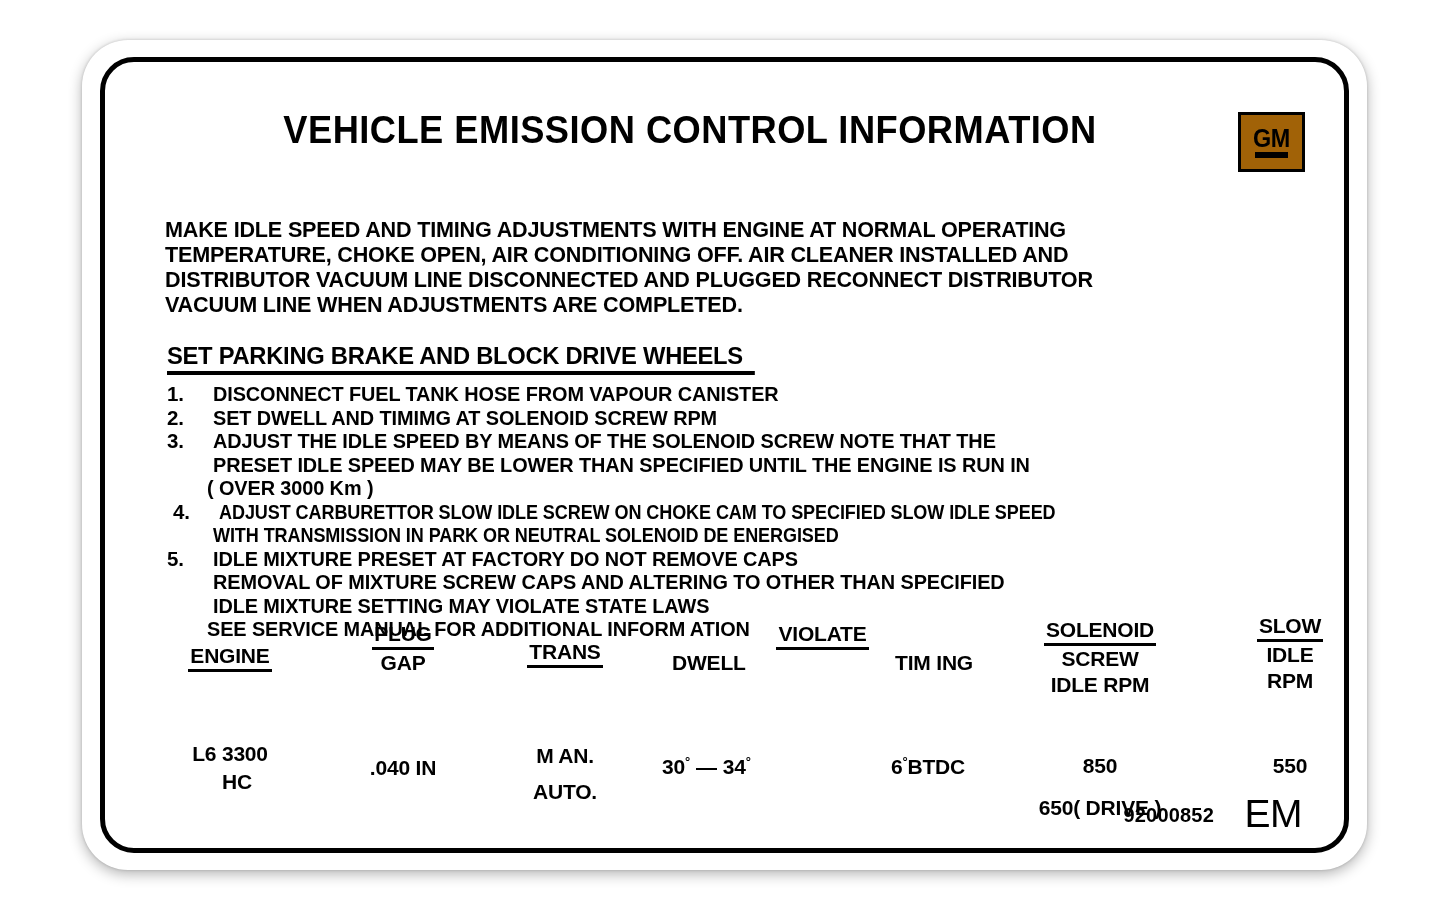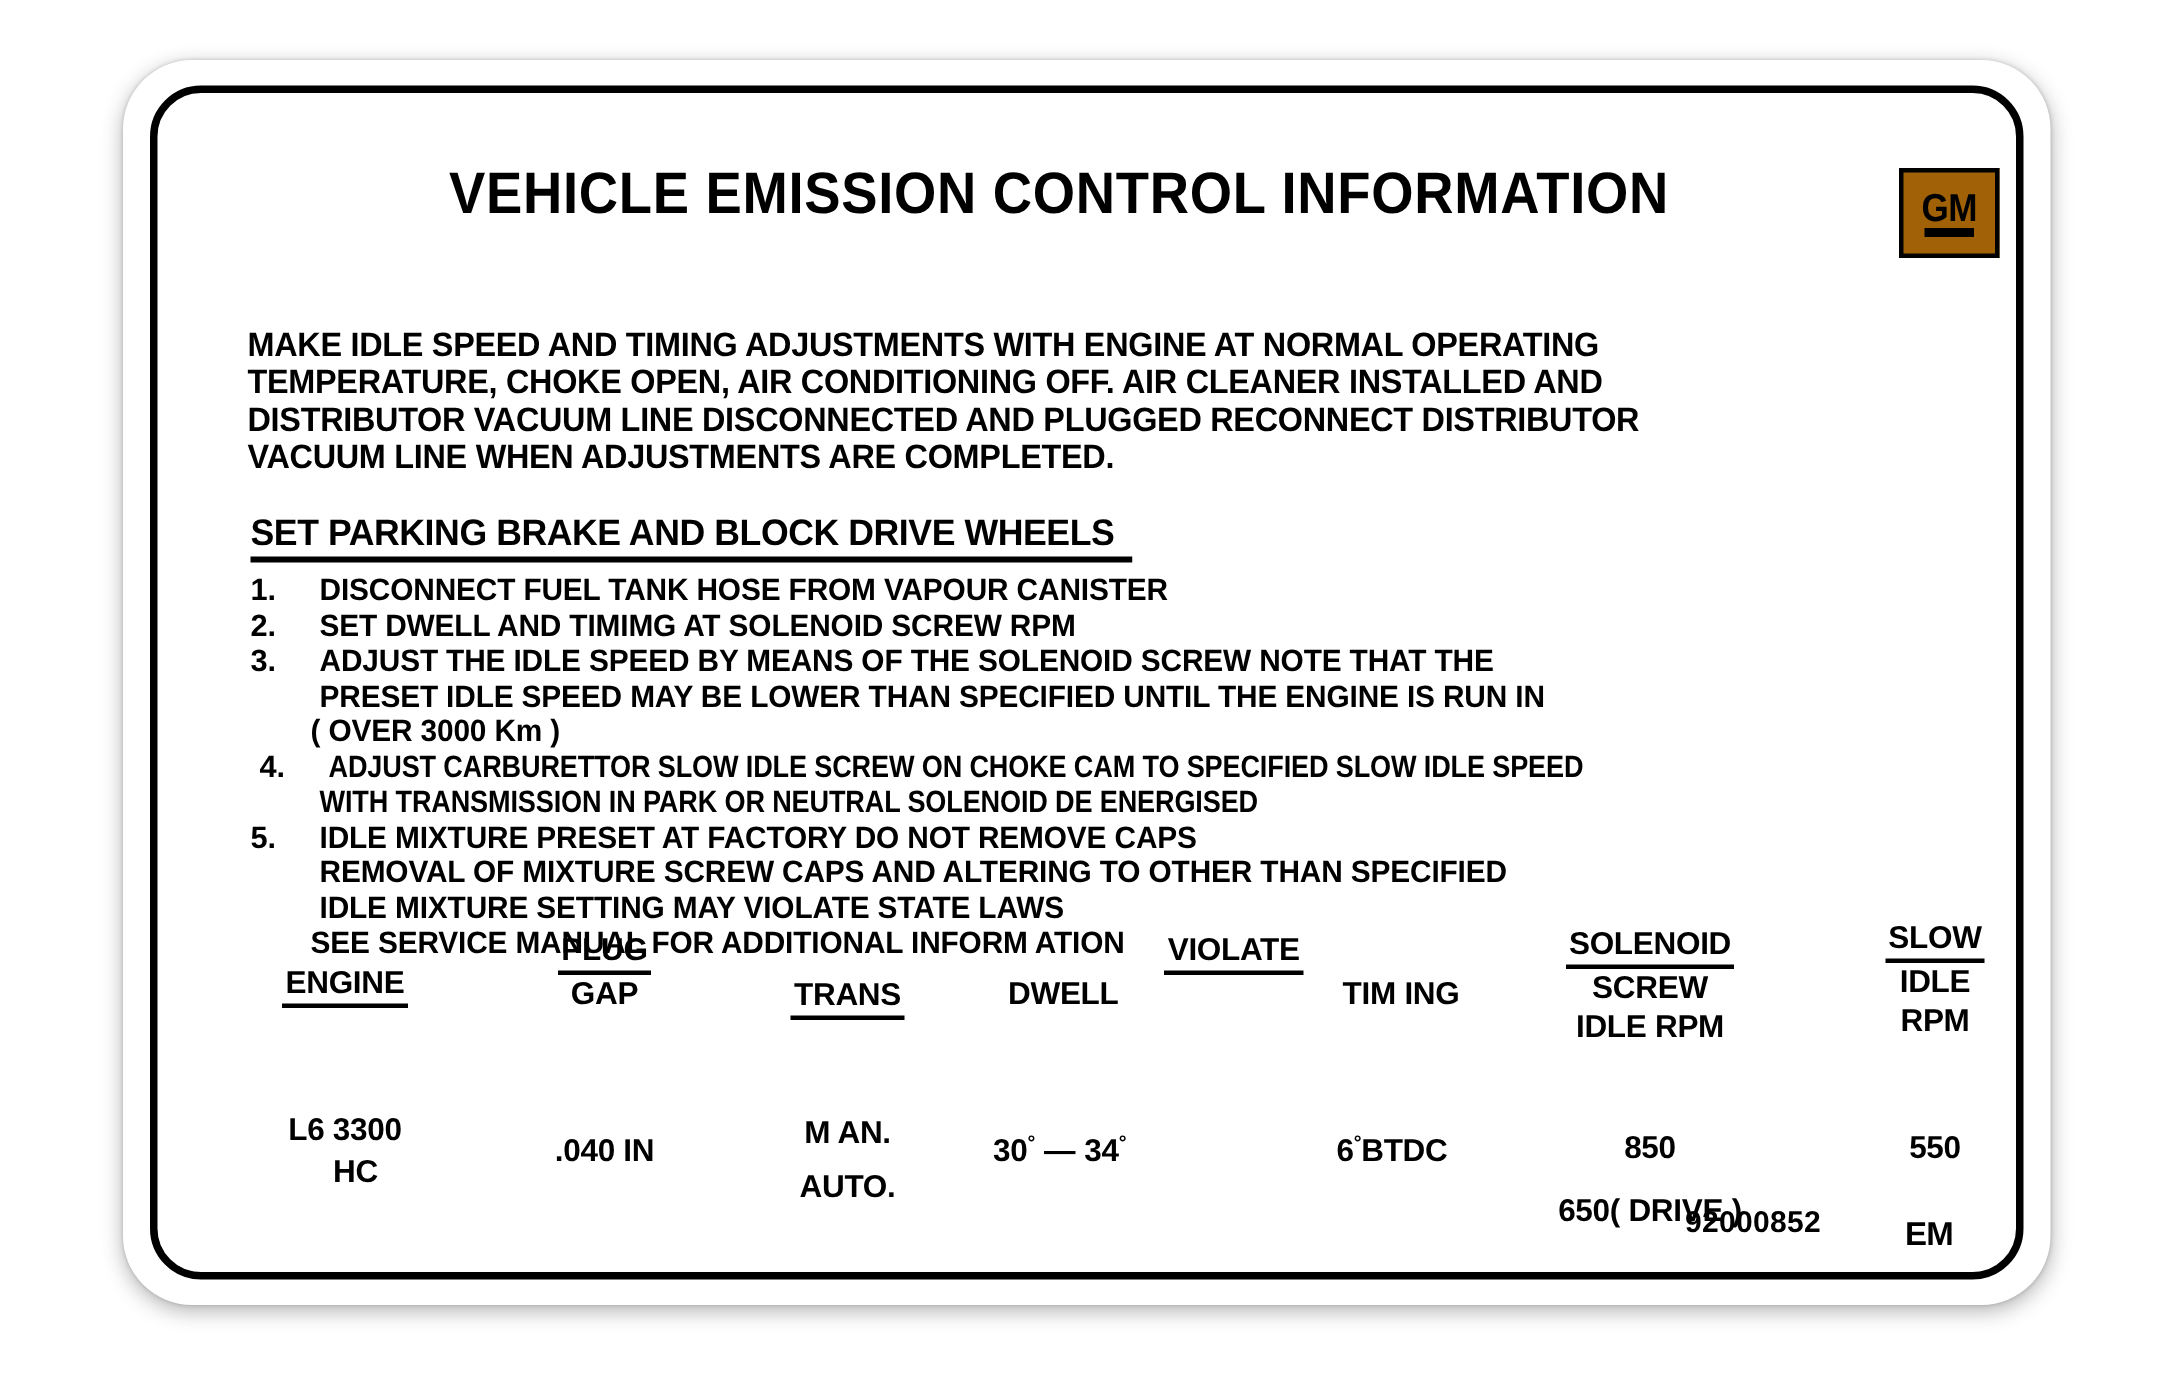--- a/index.html
+++ b/index.html
@@ -46,25 +46,24 @@
     position: absolute;
     left: 0;
     top: 0;
     width: 100%;
     height: 100%;
   }
 
   
   #title-row {
     position: absolute;
-    left: 16px;
+    left: 0;
     top: 48px;
     width: 100%;
     height: 60px;
-    padding-left: 12px;
   }
   #doc-title {
     position: absolute;
     left: 60px;
     top: 0;
     width: 1050px;
     text-align: center;
     font-size: 39px;
     font-weight: bold;
     letter-spacing: 0.5px;
@@ -206,22 +205,22 @@
     right: 130px;
     bottom: 21px;
     font-size: 20px;
     font-weight: bold;
     letter-spacing: 0.2px;
   }
   #em-mark {
     position: absolute;
     right: 42px;
     bottom: 12px;
-    font-size: 22px;
-    font-weight: bold;
+    font-size: 39px;
+    font-weight: normal;
     letter-spacing: -0.5px;
   }
 </style>
 </head>
 <body>
 
 <div id="label-plate">
   <div id="label-frame">
     <div id="content">
 
@@ -272,21 +271,21 @@
           <div class="hdr-block" style="top:0px;">
             <span class="hdr-u">PLUG</span>
             <span class="sub">GAP</span>
           </div>
           <div class="val-block" style="top:132px;">
             <span class="val">.040 IN</span>
           </div>
         </div>
 
         <div class="col" style="left:375px; width:170px;">
-          <div class="hdr-block" style="top:30px;text-decoration:underline;">
+          <div class="hdr-block" style="top:18px;text-decoration:underline;">
             <span class="hdr-u">TRANS</span>
           </div>
           <div class="val-block" style="top:120px;">
             <span class="val">M AN.</span>
             <span class="val" style="padding-top:8px;">AUTO.</span>
           </div>
         </div>
 
         <div class="col" style="left:545px; width:345px;">
           <div class="hdr-block" style="top:0px;">

